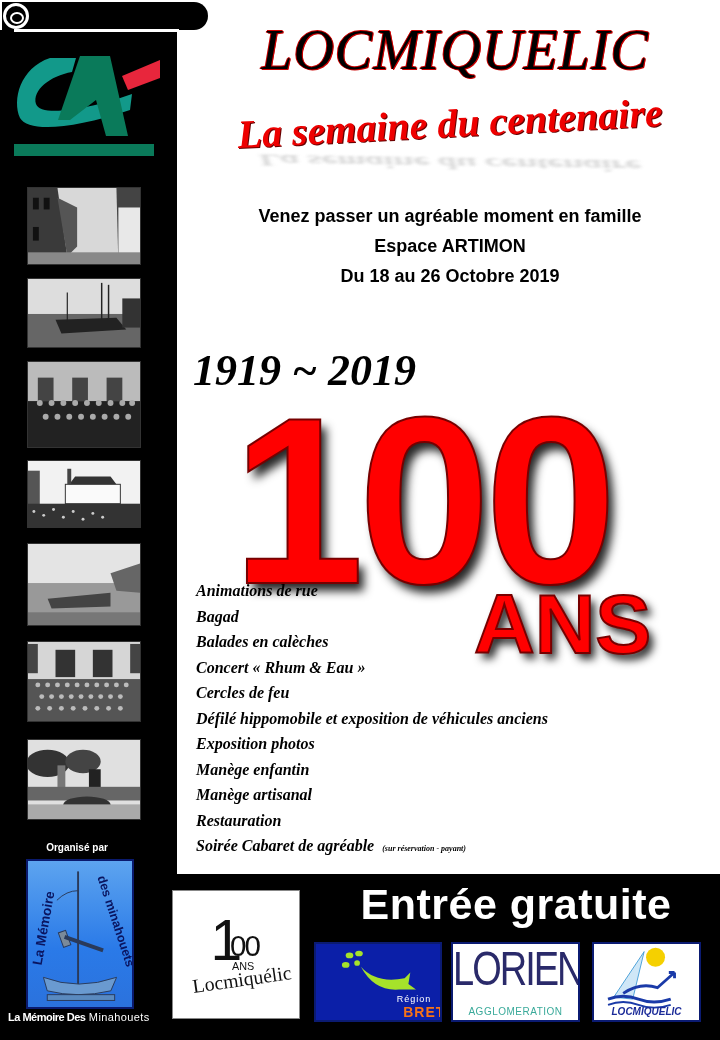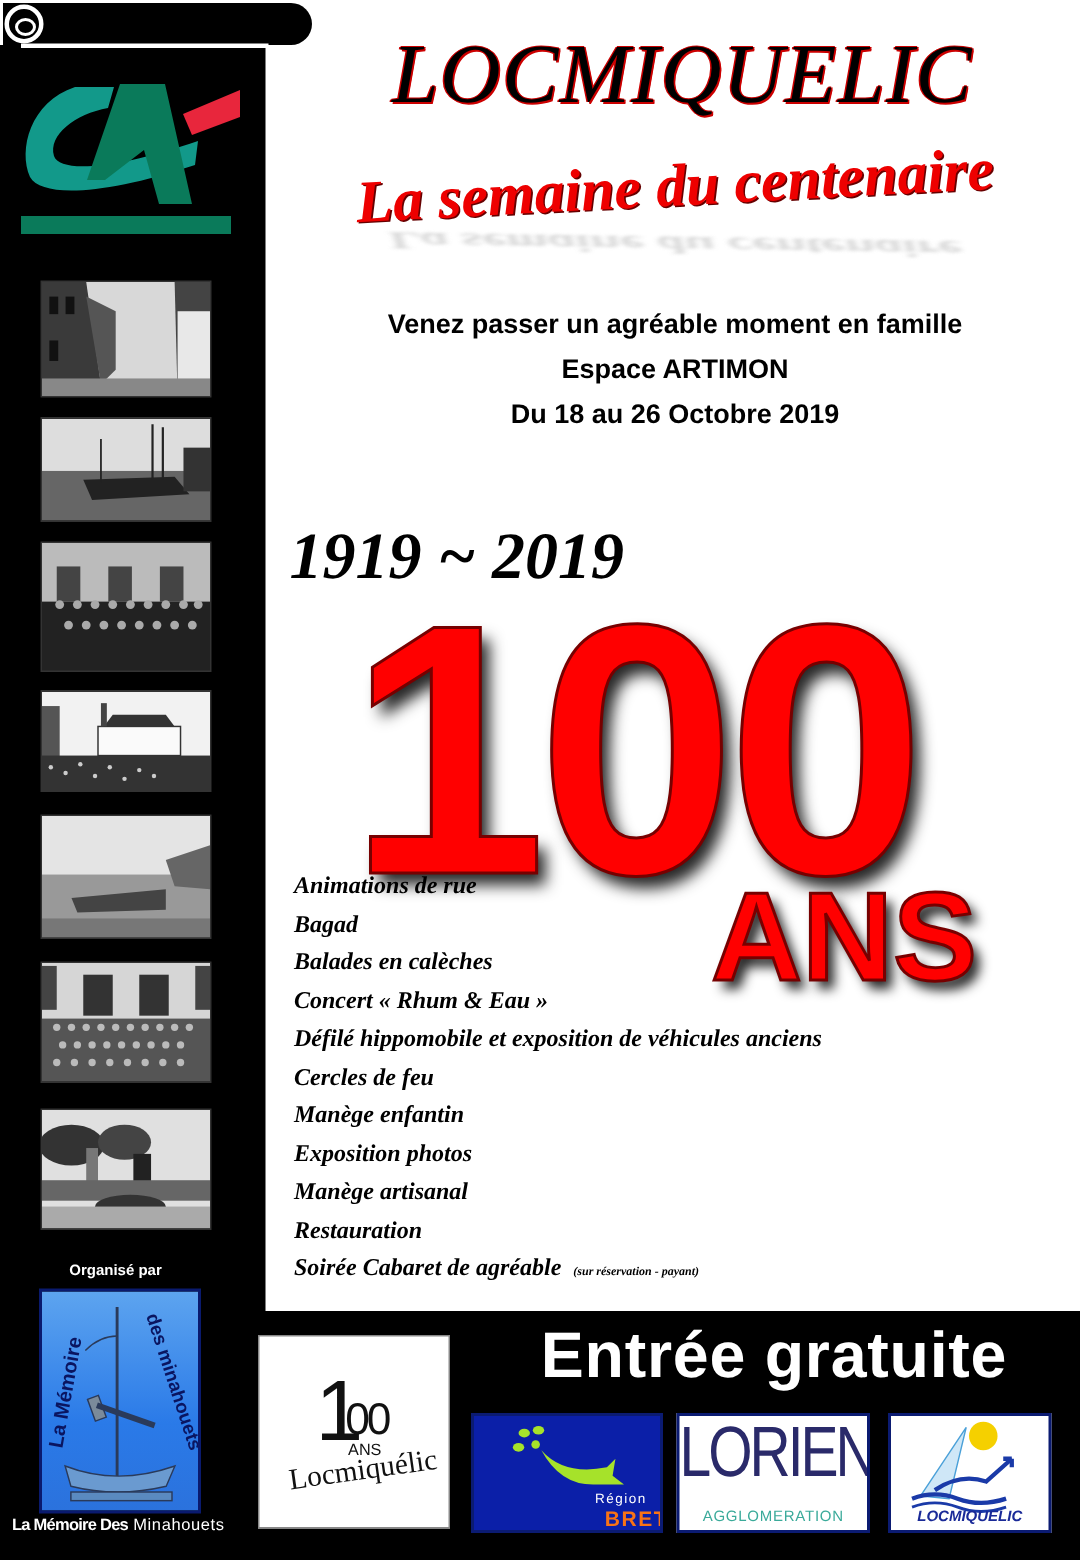--- a/index.html
+++ b/index.html
@@ -249,24 +249,24 @@
 
 <div class="years">1919 ~ 2019</div>
 <div class="big-100">100</div>
 <div class="ans">ANS</div>
 
 <ul class="events">
   <li><span>Animations de rue</span></li>
   <li><span>Bagad</span></li>
   <li><span>Balades en calèches</span></li>
   <li><span>Concert « Rhum &amp; Eau »</span></li>
+  <li><span>Cercles de feu</span></li>
   <li><span>Défilé  hippomobile et exposition de véhicules anciens</span></li>
-  <li><span>Cercles de feu</span></li>
+  <li><span>Exposition photos</span></li>
   <li><span>Manège enfantin</span></li>
-  <li><span>Exposition photos</span></li>
   <li><span>Manège artisanal</span></li>
   <li><span>Restauration</span></li>
   <li><span>Soirée  Cabaret  de agréable</span><span class="note">(sur réservation  - payant)</span></li>
 </ul>
 
 <div class="bottom-black"></div>
 
 <div class="centenary-logo">
   <svg viewBox="0 0 128 129" width="126" height="127">
     <text x="38" y="70" font-family="Liberation Sans, sans-serif" font-size="58" fill="#111">1</text>

